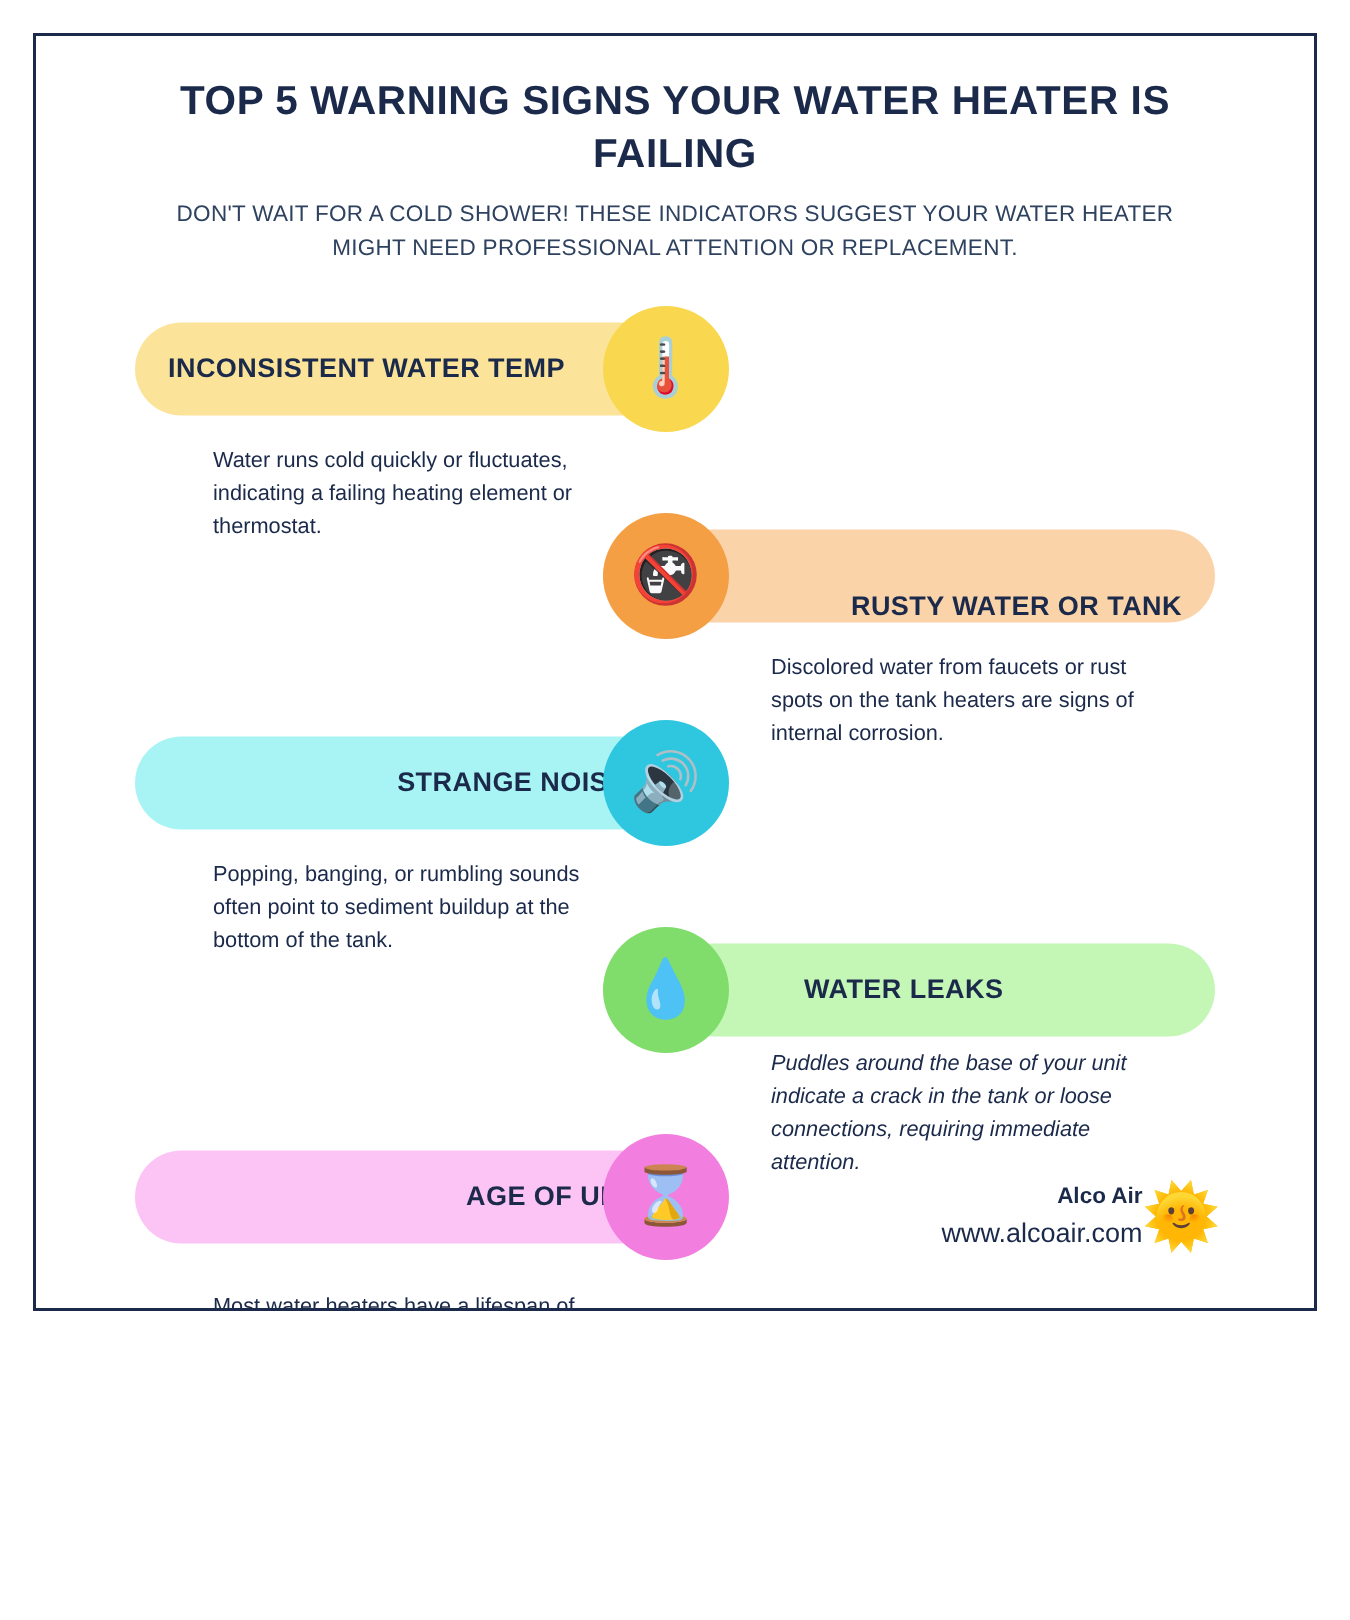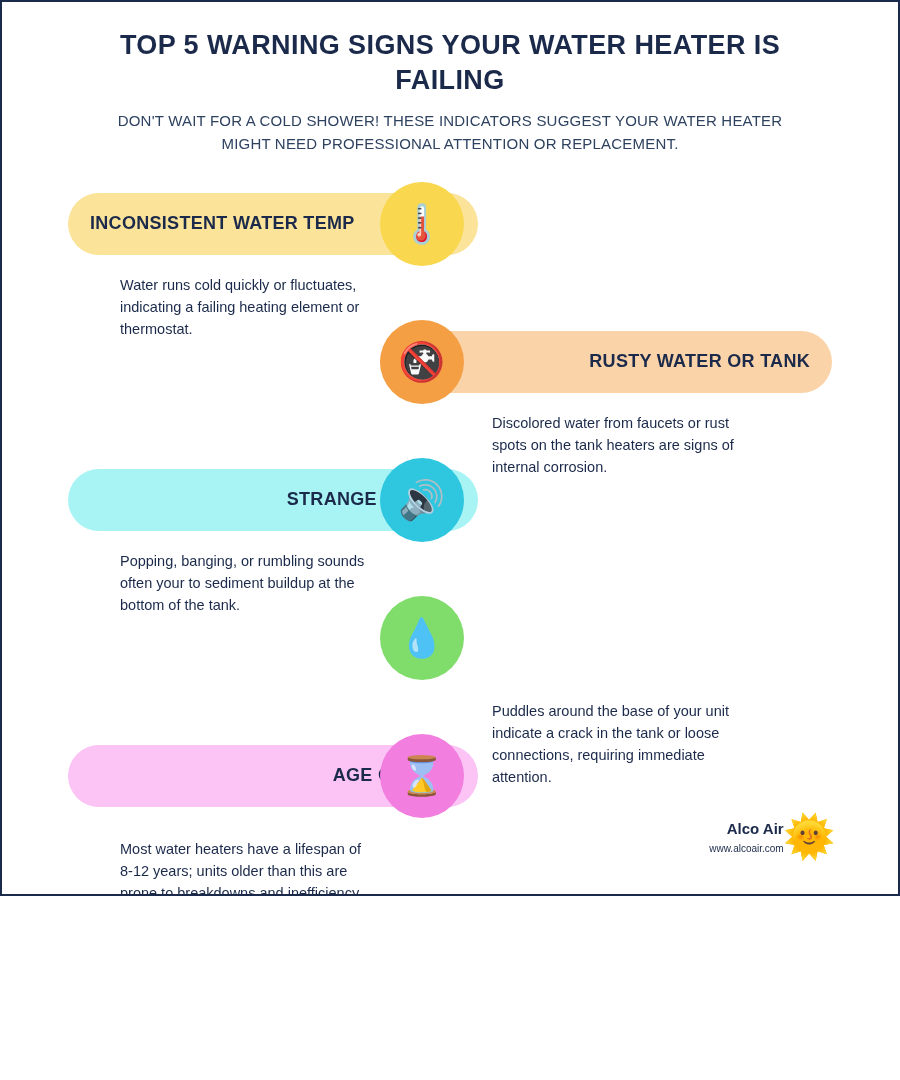--- a/index.html
+++ b/index.html
@@ -11,20 +11,21 @@
     height: 1080px;
     background: #ffffff;
     font-family: "Liberation Sans", sans-serif;
     -webkit-font-smoothing: antialiased;
   }
   .poster {
     position: relative;
     box-sizing: border-box;
     width: 900px;
     height: 896px;
+    padding: 22px;
     background: #ffffff;
   }
   .frame {
     position: relative;
     box-sizing: border-box;
     width: 100%;
     height: 100%;
     border: 2px solid #1b2a4a;
     background: #ffffff;
     overflow: hidden;
@@ -144,21 +145,21 @@
   .footer-text {
     text-align: right;
   }
   .brand {
     font-size: 15px;
     font-weight: bold;
     color: #1b2a4a;
     line-height: 1.5;
   }
   .url {
-    font-size: 10px;
+    font-size: 18px;
     color: #1b2a4a;
     line-height: 1.5;
   }
   .sun {
     font-size: 42px;
     line-height: 1;
   }
 </style>
 </head>
 <body>
@@ -180,49 +181,52 @@
           </div>
           <div class="circle at-left" style="background:#f9d74f;">
             <span>🌡️</span>
           </div>
         </div>
         <div class="desc left-desc" style="top:92px;">Water runs cold quickly or fluctuates, indicating a failing heating element or thermostat.</div>
       </div>
 
       <div class="item" style="top:138px;">
         <div class="bar-row">
-          <div class="bar right-bar" style="background:#fbd3a8;">
+          <div class="bar right-bar" style="background:#fbd3a8;align-items:flex-end;">
             <span class="bar-label">Rusty Water or Tank</span>
           </div>
           <div class="circle at-right" style="background:#f59f45;">
             <span>🚱</span>
           </div>
         </div>
         <div class="desc right-desc" style="top:92px;">Discolored water from faucets or rust spots on the tank heaters are signs of internal corrosion.</div>
       </div>
 
       <div class="item" style="top:276px;">
         <div class="bar-row">
           <div class="bar left-bar" style="background:#a8f4f4;justify-content:flex-end;padding-right:26px;">
             <span class="bar-label">Strange Noises</span>
           </div>
           <div class="circle at-left" style="background:#2fc7e0;">
             <span>🔊</span>
           </div>
         </div>
-        <div class="desc left-desc" style="top:92px;">Popping, banging, or rumbling sounds often your to sediment buildup at the bottom of the tank.</div>
+        <div class="desc left-desc" style="top:92px;">Popping, banging, or rumbling sounds often point to sediment buildup at the bottom of the tank.</div>
       </div>
 
       <div class="item" style="top:414px;">
         <div class="bar-row">
+          <div class="bar right-bar" style="background:#c4f7b6;justify-content:flex-start;padding-left:134px;">
+            <span class="bar-label">Water Leaks</span>
+          </div>
           <div class="circle at-right" style="background:#80dd6c;">
             <span>💧</span>
           </div>
         </div>
-        <div class="desc right-desc" style="top:104px;">Puddles around the base of your unit indicate a crack in the tank or loose connections, requiring immediate attention.</div>
+        <div class="desc right-desc" style="top:80px;font-style:italic;">Puddles around the base of your unit indicate a crack in the tank or loose connections, requiring immediate attention.</div>
       </div>
 
       <div class="item" style="top:552px;">
         <div class="bar-row">
           <div class="bar left-bar" style="background:#fcc3f5;justify-content:flex-end;padding-right:26px;">
             <span class="bar-label">Age of Unit</span>
           </div>
           <div class="circle at-left" style="background:#f27fdf;">
             <span>⌛</span>
           </div>

